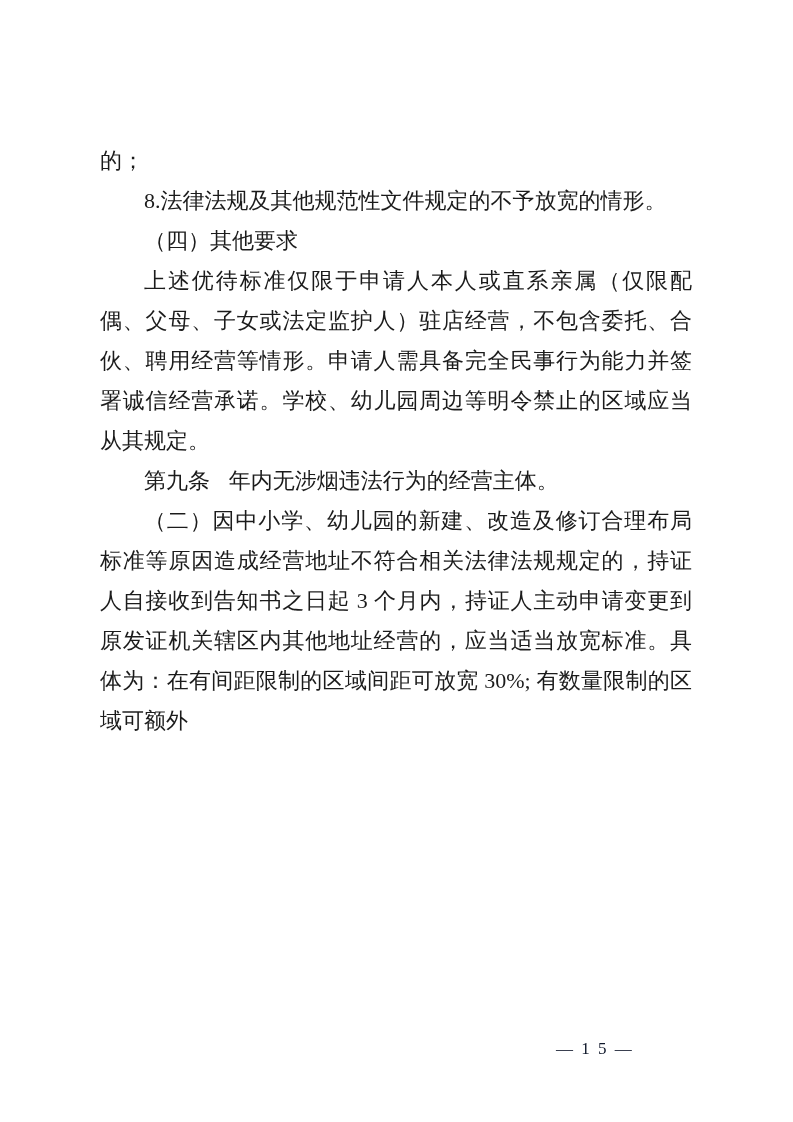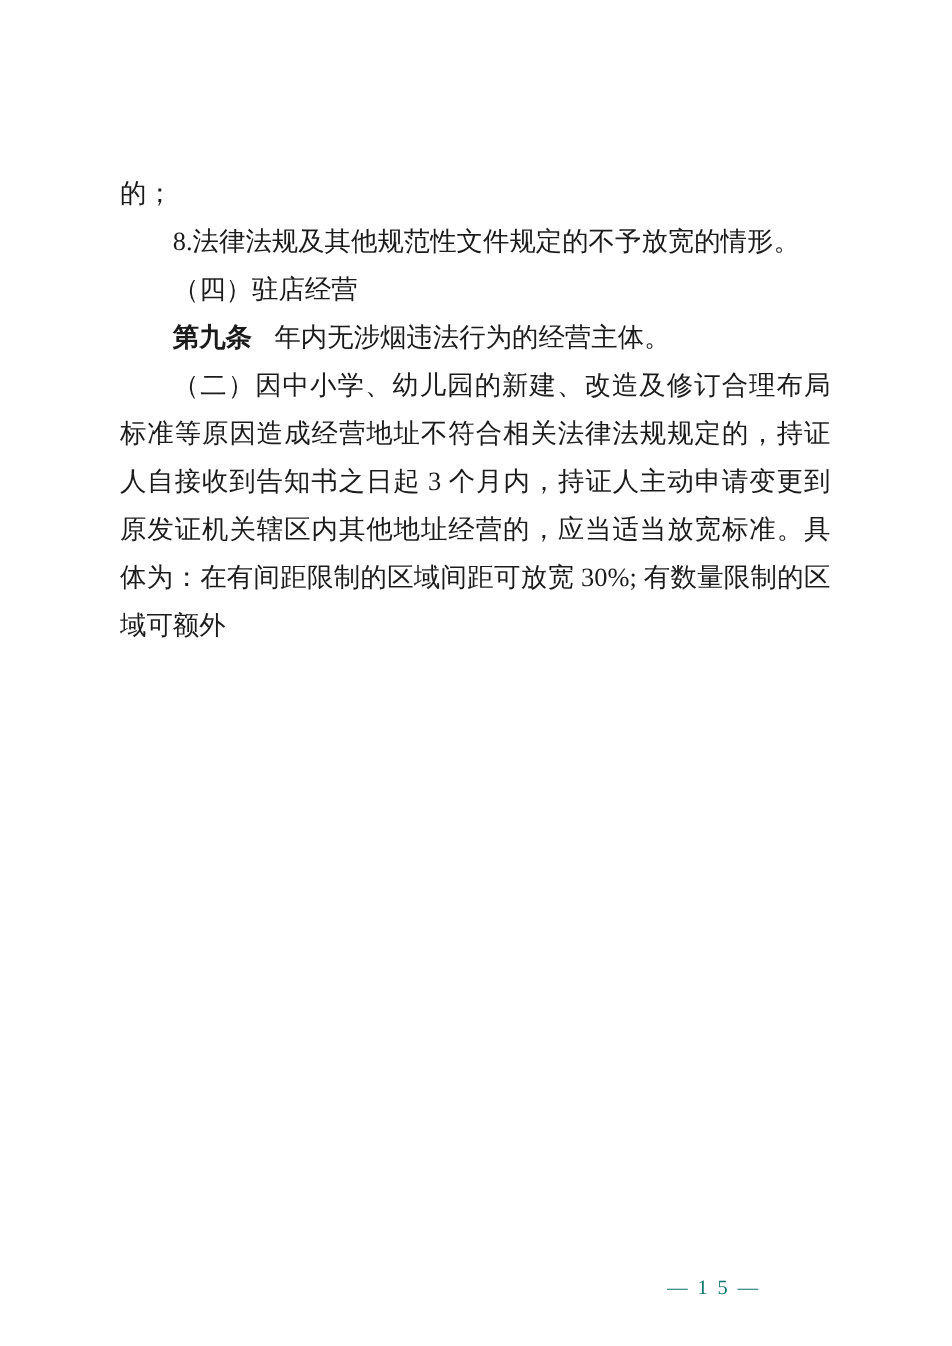--- a/index.html
+++ b/index.html
@@ -27,44 +27,44 @@
     text-justify: inter-ideograph;
   }
   .para {
     margin: 0;
     padding: 0;
   }
   .para.indent {
     text-indent: 2em;
   }
   .bold-label {
-    font-weight: bold;
+    font-weight: normal;
   }
   .gap-after {
     margin-right: 0.85em;
   }
   .page-number {
     position: absolute;
     top: 1037px;
     left: 556px;
     width: 120px;
     font-size: 17px;
     line-height: 24px;
     letter-spacing: 2px;
-    color: #0f766e;
+    color: #0f172a;
     text-align: left;
     white-space: nowrap;
-    margin-top: 24px;
   }
 </style>
 </head>
 <body>
 
 <div class="page">
   <div class="doc-body">
       <p class="para"><span>的；</span></p>
       <p class="para indent"><span>8.法律法规及其他规范性文件规定的不予放宽的情形。</span></p>
-      <p class="para indent"><span>（四）驻店经营</span></p>
+      <p class="para indent"><span>（四）其他要求</span></p>
+      <p class="para indent"><span>上述优待标准仅限于申请人本人或直系亲属（仅限配偶、父母、子女或法定监护人）驻店经营，不包含委托、合伙、聘用经营等情形。申请人需具备完全民事行为能力并签署诚信经营承诺。学校、幼儿园周边等明令禁止的区域应当从其规定。</span></p>
       <p class="para indent"><span class="bold-label gap-after">第九条</span><span>年内无涉烟违法行为的经营主体。</span></p>
       <p class="para indent"><span>（二）因中小学、幼儿园的新建、改造及修订合理布局标准等原因造成经营地址不符合相关法律法规规定的，持证人自接收到告知书之日起 3 个月内，持证人主动申请变更到原发证机关辖区内其他地址经营的，应当适当放宽标准。具体为：在有间距限制的区域间距可放宽 30%; 有数量限制的区域可额外</span></p>
     </div>
   <div class="page-number">— 1 5 —</div>
 </div>
 
 </body></html>

